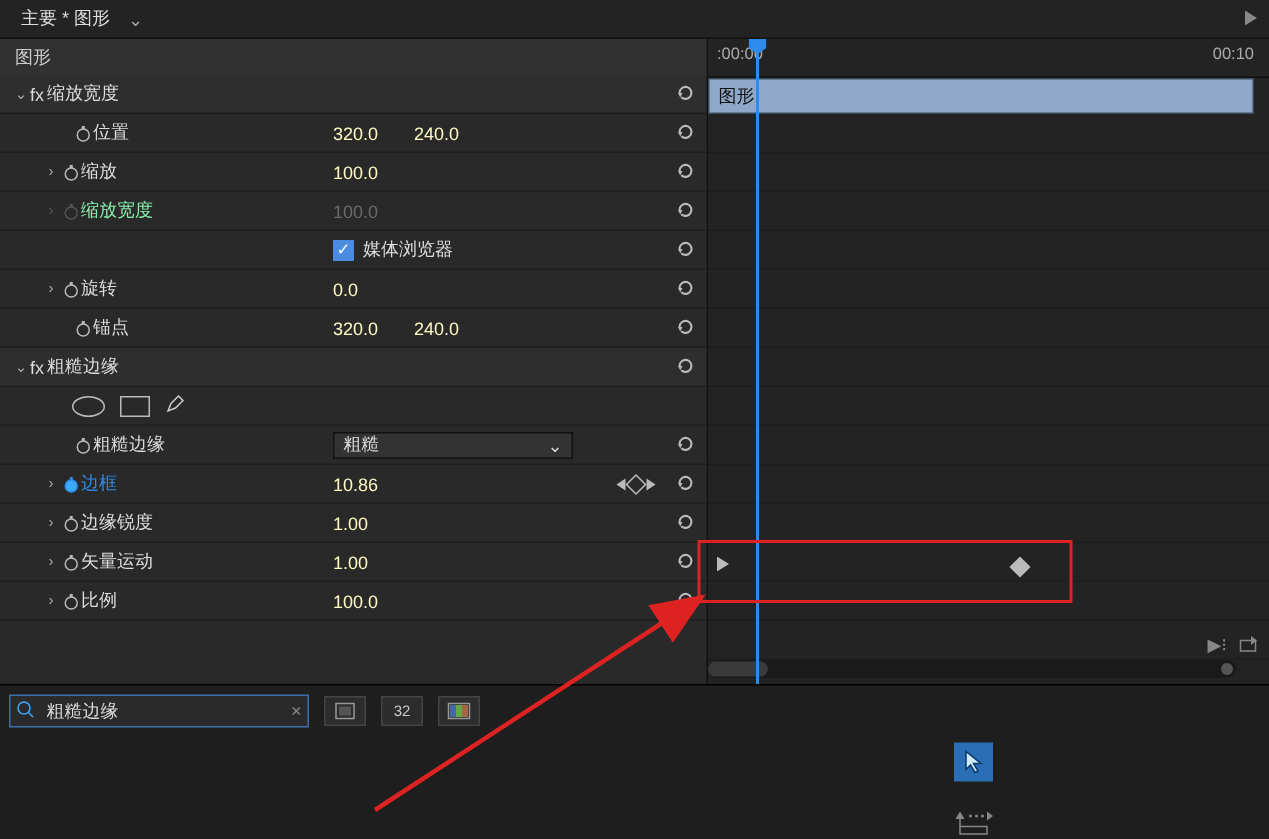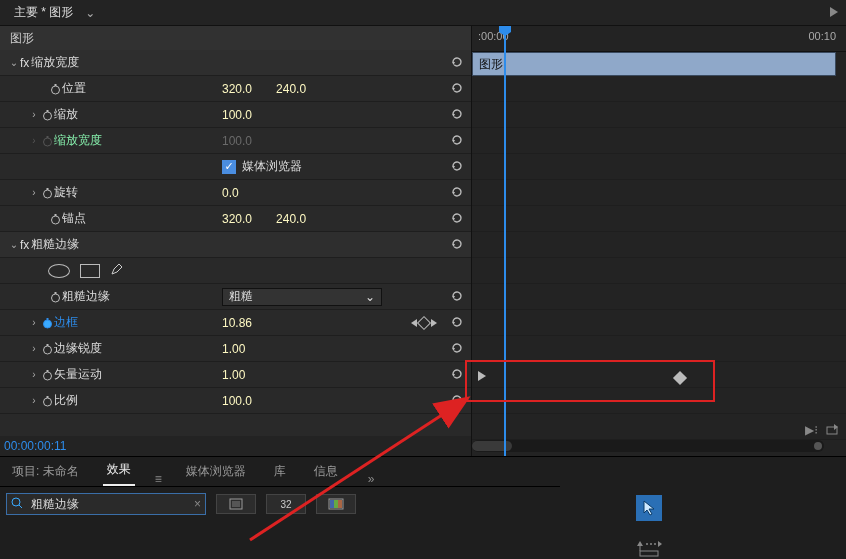--- a/index.html
+++ b/index.html
@@ -69,21 +69,21 @@
   
   .bottom{position:absolute;left:0;right:0;top:456px;bottom:0;background:#1e1e1e;border-top:1px solid #000;display:flex}
   .bl{width:560px;display:flex;flex-direction:column}
   .btabs{height:30px;display:flex;align-items:flex-end;gap:20px;padding:0 8px;color:#888;border-bottom:1px solid #000}
   .btab{padding:6px 4px;color:#9a9a9a}
   .btab.active{color:#eee;border-bottom:2px solid #eee}
   .dbl{color:#888;margin-left:6px}
   .srow{height:34px;display:flex;align-items:center;gap:10px;padding:0 6px}
   .search{flex:0 0 200px;height:22px;background:#2a2a2a;border:1px solid #3a6ea8;display:flex;align-items:center;padding:0 4px;color:#ddd;gap:6px}
   .search input{background:transparent;border:none;outline:none;color:#ddd;width:100%;font-size:12px}
-  .sicon{width:40px;height:20px;border:1px solid #444;background:#2c2c2c;display:inline-flex;align-items:center;justify-content:center;color:#ccc;font-size:10px}
+  .sicon{width:28px;height:20px;border:1px solid #444;background:#2c2c2c;display:inline-flex;align-items:center;justify-content:center;color:#ccc;font-size:10px}
   .br{flex:1;position:relative}
   .br .bluearrow{position:absolute;left:76px;top:38px;width:26px;height:26px;background:#2a6fb5;display:flex;align-items:center;justify-content:center}
   .br .bluearrow svg{fill:#9fe0ff}
   .br .dots{position:absolute;left:76px;top:84px;color:#888;letter-spacing:2px}
   .br .dots svg{display:block}
   
   .arrow{position:absolute;z-index:95;pointer-events:none}
   
   .tri{display:inline-block;width:0;height:0;border-top:4px solid transparent;border-bottom:4px solid transparent;border-left:6px solid #bbb}
   .tri.l{border-left:none;border-right:6px solid #bbb}
@@ -354,23 +354,20 @@
             </span>
         <span class="reset">
               <svg width="16" height="16" viewBox="0 0 16 16">
                 <path d="M4 8a4 4 0 1 1 1.2 2.8" fill="none" stroke="#bbb" stroke-width="1.4"></path>
                 <polygon points="3,8 6,8 4.5,11" fill="#bbb"></polygon>
               </svg>
             </span>
       </div>
 
     </div>
-    <div class="tc">
-          <span>00:00:00:11</span>
-        </div>
   </div>
 
   <div class="right">
     <div class="tlhdr">
       <span class="tick" style="left:6px">:00:00</span>
       <span class="tick" style="right:10px">00:10</span>
     </div>
     <div class="clipbar">
       <span>图形</span>
     </div>
@@ -416,29 +413,20 @@
   <defs>
         <marker id="ah" markerWidth="12" markerHeight="10" refX="11" refY="5" orient="auto">
           <polygon points="0,0 12,5 0,10" fill="#d22"></polygon>
         </marker>
       </defs>
   <line x1="250" y1="540" x2="468" y2="398" stroke="#d22" stroke-width="3" marker-end="url(#ah)"></line>
 </svg>
 
 <div class="bottom">
   <div class="bl">
-    <div class="btabs">
-      <span class="btab">项目: 未命名</span>
-      <span class="btab active">效果</span>
-      <span style="color:#888">≡</span>
-      <span class="btab">媒体浏览器</span>
-      <span class="btab">库</span>
-      <span class="btab">信息</span>
-      <span class="dbl">»</span>
-    </div>
     <div class="srow">
       <div class="search">
         <span><svg width="12" height="12">
                 <circle cx="5" cy="5" r="4" fill="none" stroke="#3aaaff"></circle>
                 <line x1="8" y1="8" x2="11" y2="11" stroke="#3aaaff"></line>
               </svg></span>
         <input value="粗糙边缘" style="">
         <span style="color:#888">×</span>
       </div>
       <span class="sicon">

